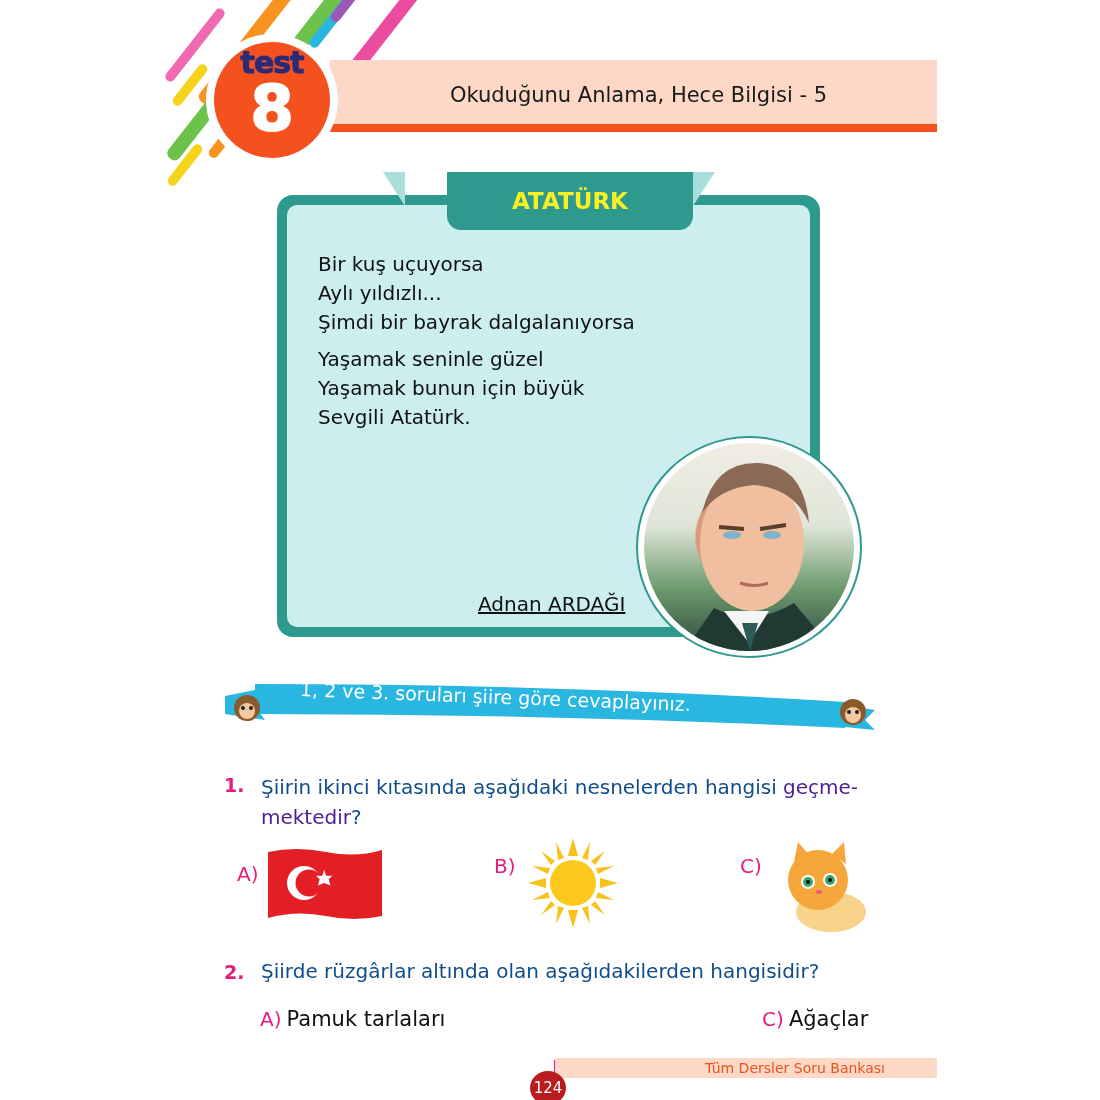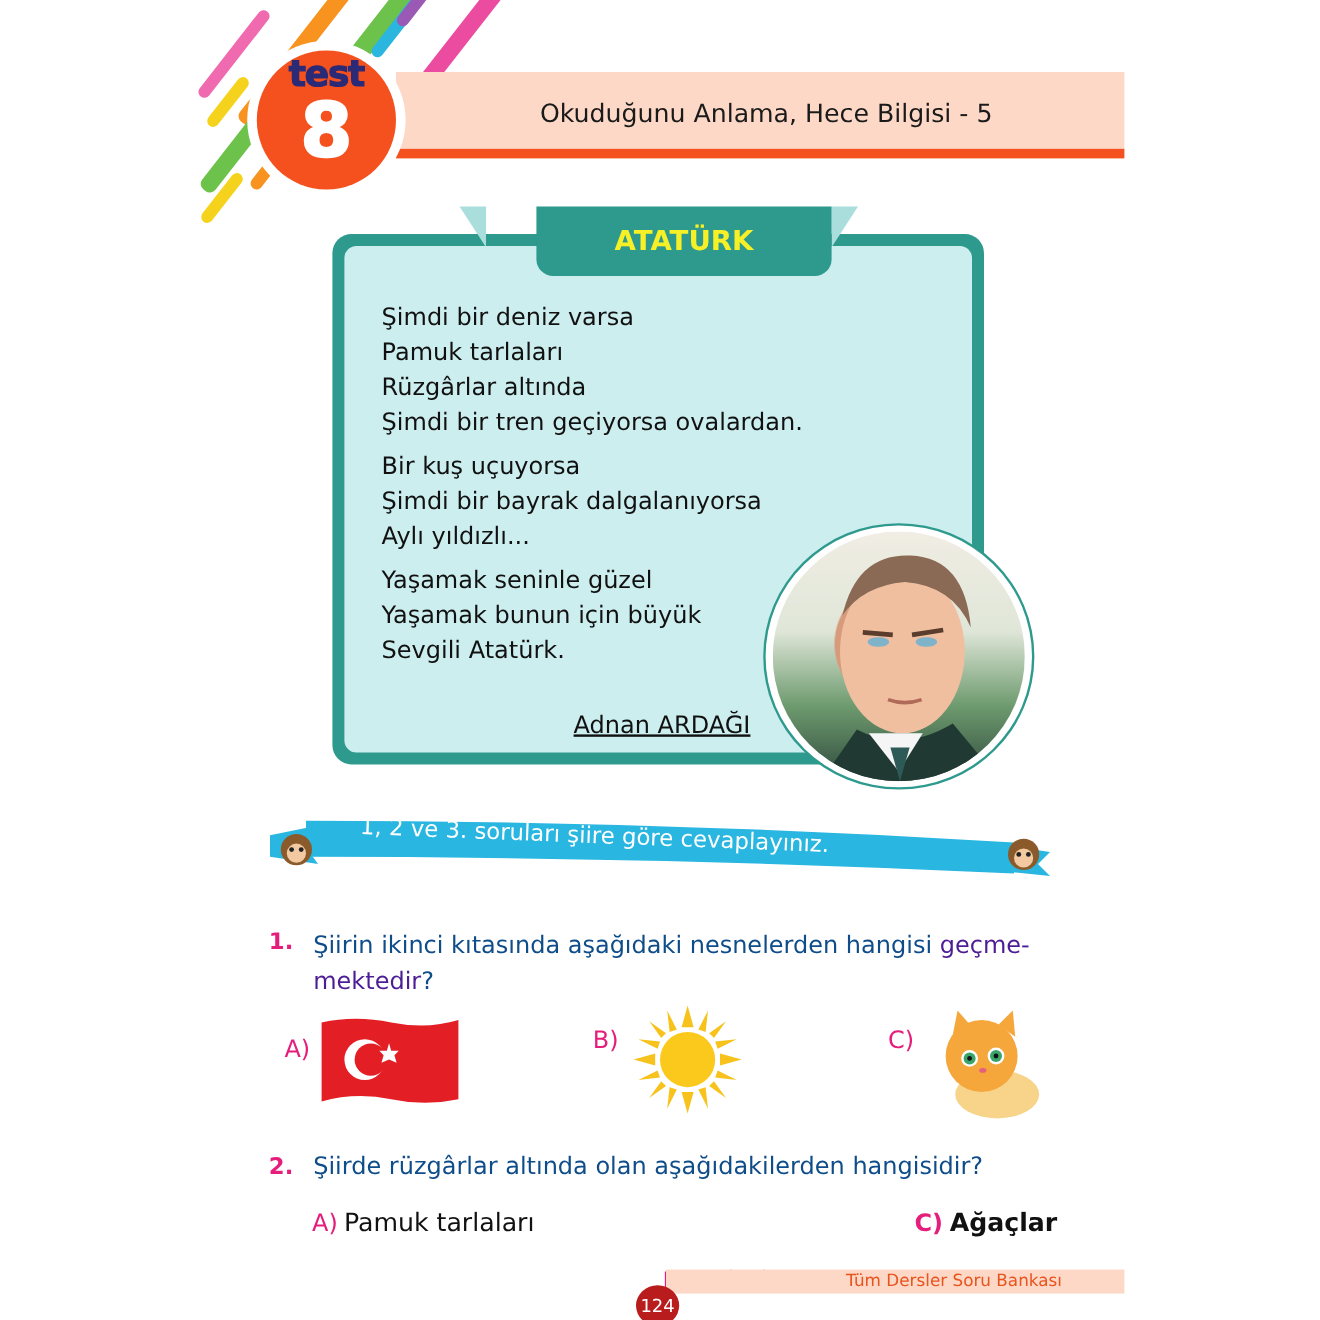--- a/index.html
+++ b/index.html
@@ -69,29 +69,23 @@
 <div class="abs card"></div>
 <div class="abs card-inner"></div>
 <div class="abs tab-wing-l"></div>
 <div class="abs tab-wing-r"></div>
 <div class="abs title-tab">
   <span class="title-text">ATATÜRK</span>
 </div>
 
 <div class="abs poem">
   <div class="stanza">
-    <div>Şimdi bir deniz varsa</div>
-    <div>Pamuk tarlaları</div>
-    <div>Rüzgârlar altında</div>
-    <div>Şimdi bir tren geçiyorsa ovalardan.</div>
-  </div>
-  <div class="stanza">
     <div>Bir kuş uçuyorsa</div>
+    <div>Aylı yıldızlı...</div>
     <div>Şimdi bir bayrak dalgalanıyorsa</div>
-    <div>Aylı yıldızlı...</div>
   </div>
   <div class="stanza">
     <div>Yaşamak seninle güzel</div>
     <div>Yaşamak bunun için büyük</div>
     <div>Sevgili Atatürk.</div>
   </div>
 </div>
 <div class="abs author">Adnan ARDAĞI</div>
 
 <div class="abs portrait-ring"></div>
@@ -189,20 +183,20 @@
 <div class="abs qtext" style="left:261px;top:959px;width:640px;">Şiirde rüzgârlar altında olan aşağıdakilerden hangisidir?</div>
 
 <div class="abs" style="left:260px;top:1007px;">
   <span class="opt-label">A)</span>
   <span class="opt-text">Pamuk tarlaları</span>
 </div>
 <div class="abs" style="left:552px;top:1007px;margin-top:48px;">
   <span class="opt-label">B)</span>
   <span class="opt-text">Bulutlar</span>
 </div>
-<div class="abs" style="left:762px;top:1007px;font-weight:bold;">
+<div class="abs" style="left:762px;top:1007px;">
   <span class="opt-label">C)</span>
   <span class="opt-text">Ağaçlar</span>
 </div>
 
 <div class="abs footer-bar"></div>
 <div class="abs footer-num">124</div>
 <div class="abs footer-text">Tüm Dersler Soru Bankası</div>
 
 </body></html>

